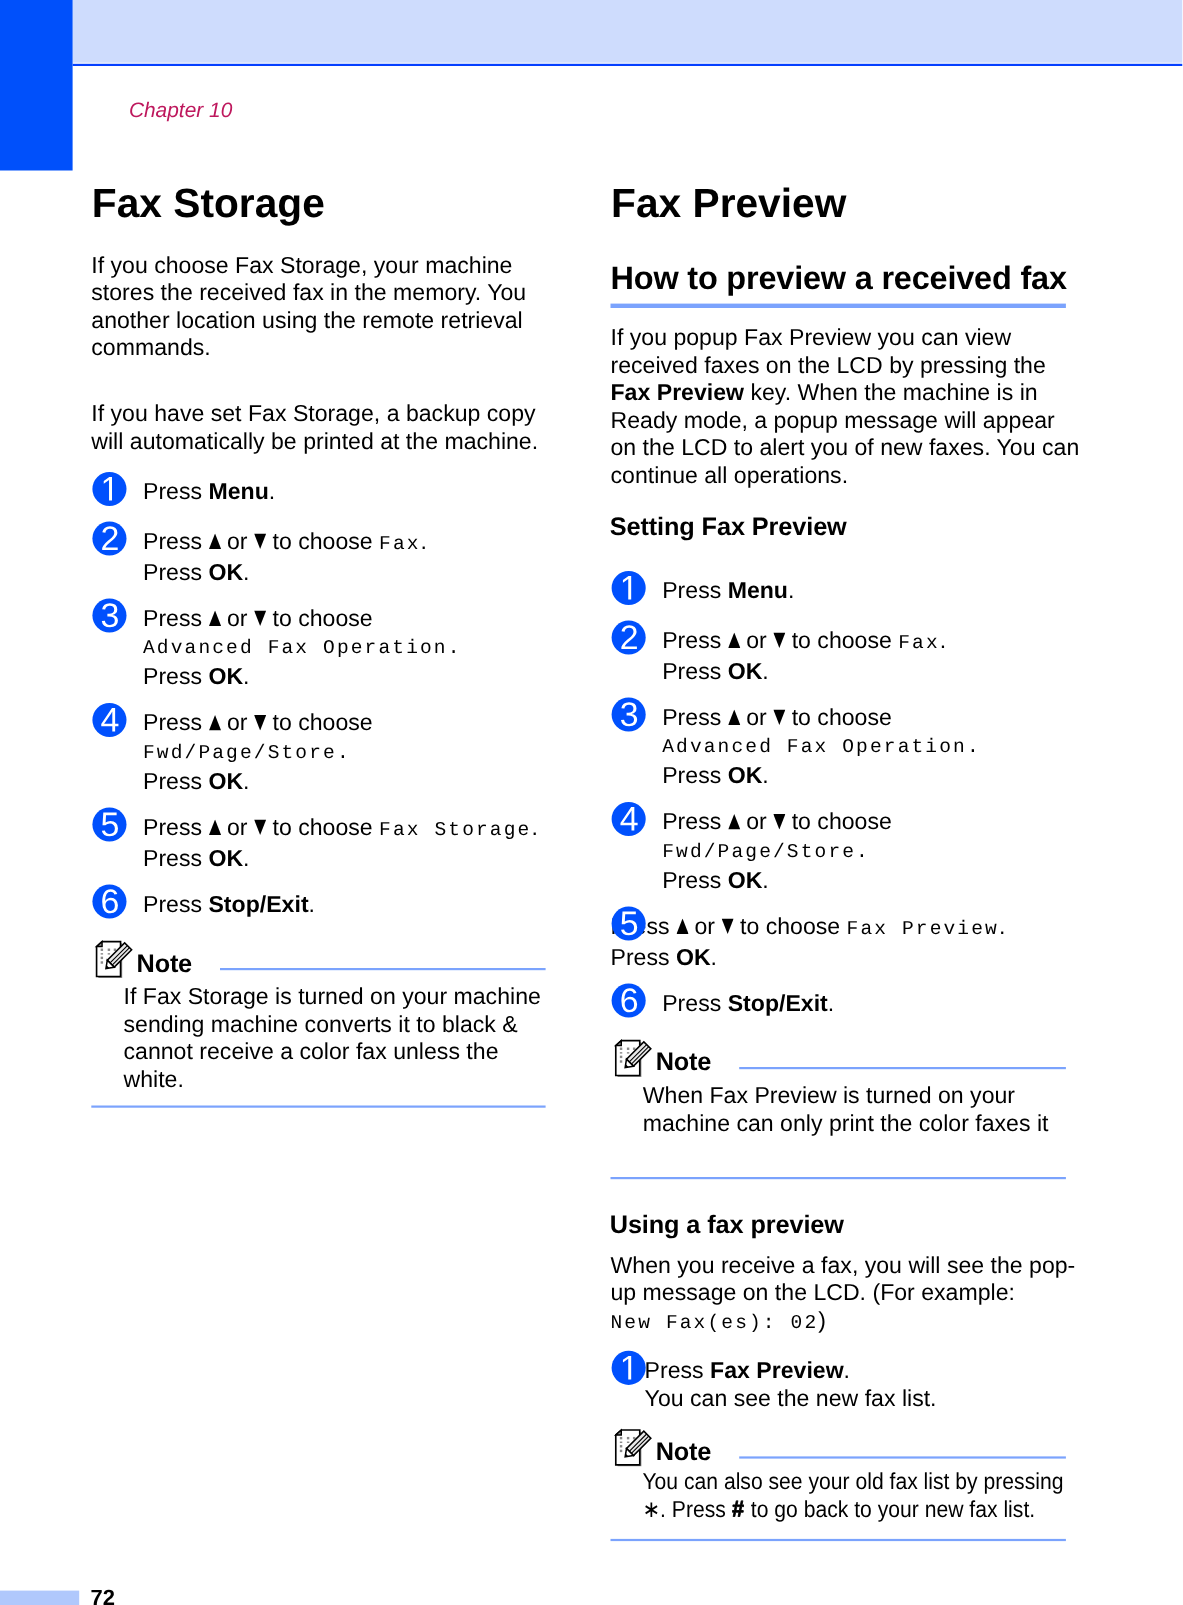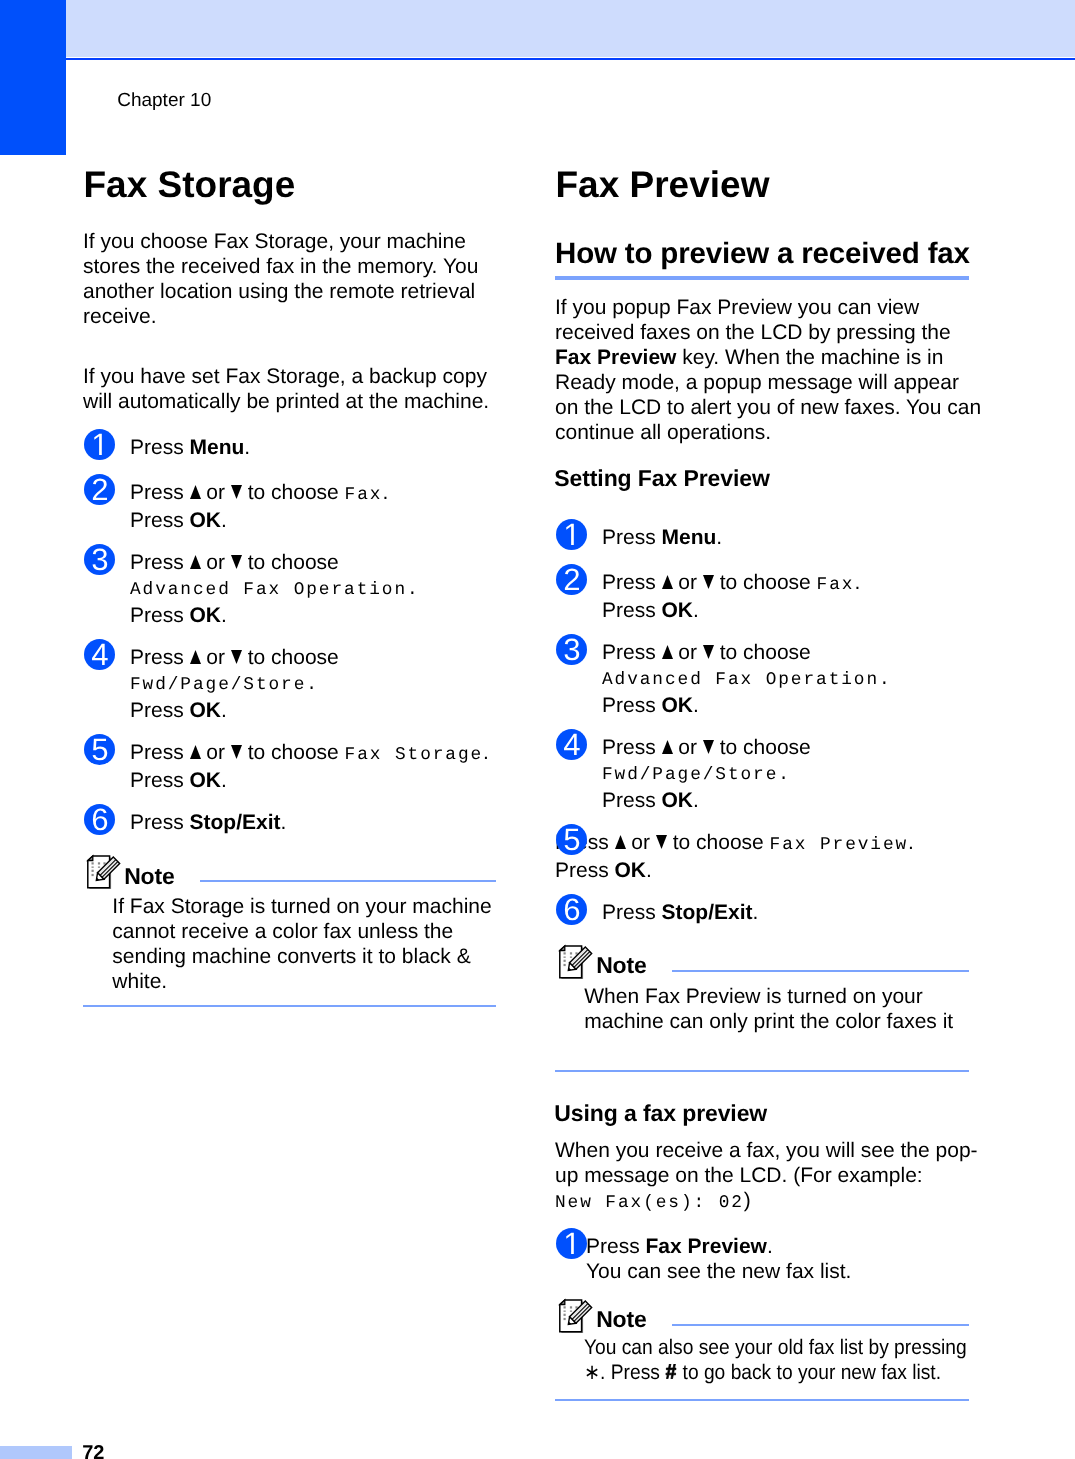--- a/index.html
+++ b/index.html
@@ -6,21 +6,21 @@
   body{width:1075px;height:1459px;background:#fff;
        font-family:"Liberation Sans",sans-serif;color:#000;
        position:relative;overflow:hidden;text-rendering:geometricPrecision;
        -webkit-font-smoothing:antialiased;}
   .page{position:absolute;left:0;top:0;width:1075px;height:1459px;}
 
   
   .hdr-band{position:absolute;left:66px;top:0;width:1009px;height:56.9px;background:#cedcfd;}
   .hdr-rule{position:absolute;left:66px;top:57.9px;width:1009px;height:2.2px;background:#0540ff;}
   .hdr-tab{position:absolute;left:0;top:0;width:66px;height:155px;background:#0050fb;}
-  .chapter{position:absolute;left:117.2px;top:91.3px;font-size:19px;line-height:19px;color:#000000;}
+  .chapter{position:absolute;left:117.2px;top:91.3px;font-size:19px;line-height:19px;color:#be185d;font-style:italic;}
   .foot-block{position:absolute;left:0;top:1445.8px;width:72.2px;height:14px;background:#b0c8fc;}
   .pageno{position:absolute;left:82.2px;top:1442.8px;font-size:20px;line-height:20px;font-weight:bold;}
 
   
   .blk{position:absolute;}
   .h1{font-size:37px;font-weight:bold;line-height:37px;letter-spacing:0px;}
   .h2{font-size:29.5px;font-weight:bold;line-height:29.5px;letter-spacing:-0.17px;}
   .h3{font-size:23px;font-weight:bold;line-height:23px;letter-spacing:-0.1px;}
   .tx{font-size:21px;line-height:25px;}
   .ln{white-space:nowrap;}
@@ -52,21 +52,21 @@
   <div class="hdr-tab"></div>
   <div class="chapter">Chapter 10</div>
   <div class="foot-block"></div>
   <div class="pageno">72</div>
 
   <div class="blk h1" style="left:83.5px;top:165.7px">Fax Storage</div>
   <div class="blk tx" style="left:83px;top:228.6px;width:430px">
       <div class="ln">If you choose Fax Storage, your machine</div>
       <div class="ln">stores the received fax in the memory. You</div>
       <div class="ln">another location using the remote retrieval</div>
-      <div class="ln">receive.</div>
+      <div class="ln">commands.</div>
     </div>
   <div class="blk tx" style="left:83px;top:364.1px;width:430px">
       <div class="ln">If you have set Fax Storage, a backup copy</div>
       <div class="ln">will automatically be printed at the machine.</div>
     </div>
   <div class="blk" style="left: 83px; top: 434.7px; width: 430px; position: absolute;">
       <div class="step" style="left:0;top:0px;width:100%">
         <span class="num" style="left:1.3px;top:-5.6px">
           <svg class="numsvg" viewBox="0 0 1139 2048">
             <g transform="translate(30,1720) scale(1,-1)">
@@ -179,22 +179,22 @@
             <path d="M6.2 -4.5 L0 0 L6.2 4.5 Z" fill="#fff" stroke="#000" stroke-width="1.4" stroke-linejoin="miter"></path>
             <path d="M2.4 -1.9 L0 0 L2.4 1.9 Z" fill="#000"></path>
             <line x1="6.2" y1="-0.9" x2="28.5" y2="-0.9" stroke="#000" stroke-width="1"></line>
             <line x1="6.2" y1="1.8" x2="28.5" y2="1.8" stroke="#000" stroke-width="1"></line>
           </g>
         </svg></span>
     <span class="note-title" style="left:41.2px;top:864.6px">Note</span>
     <span class="rule2" style="left:117px;top:879.8px;width:296px"></span>
     <div class="tx" style="position:absolute;left:29.3px;top:894.1px;width:400px">
         <div class="ln">If Fax Storage is turned on your machine</div>
+        <div class="ln">sending machine converts it to black &amp;</div>
         <div class="ln">cannot receive a color fax unless the</div>
-        <div class="ln">sending machine converts it to black &amp;</div>
         <div class="ln">white.</div>
       </div>
     <span class="rule2" style="left:0;top:1004.8px;width:413px"></span>
   </div>
 
   <div class="blk h1" style="left:555.5px;top:165.7px">Fax Preview</div>
   <div class="blk h2" style="left:555px;top:239.2px">How to preview a received fax</div>
   <div class="rule" style="left:555px;top:275.6px;width:414px"></div>
   <div class="blk tx" style="left:555px;top:295.2px;width:430px">
       <div class="ln">If you popup Fax Preview you can view</div>

